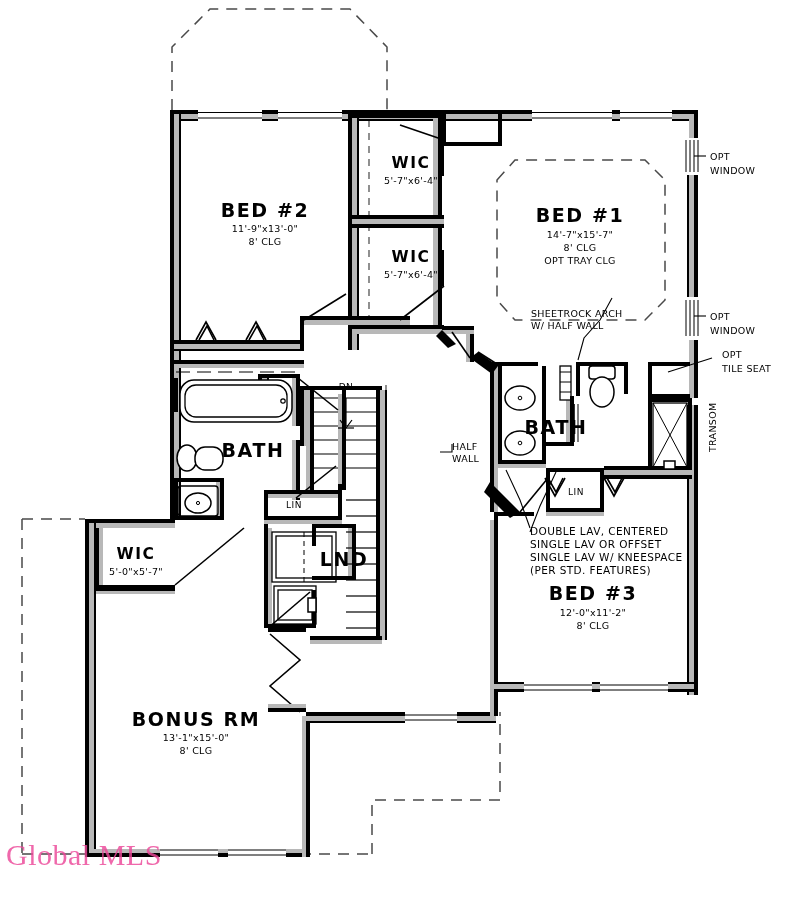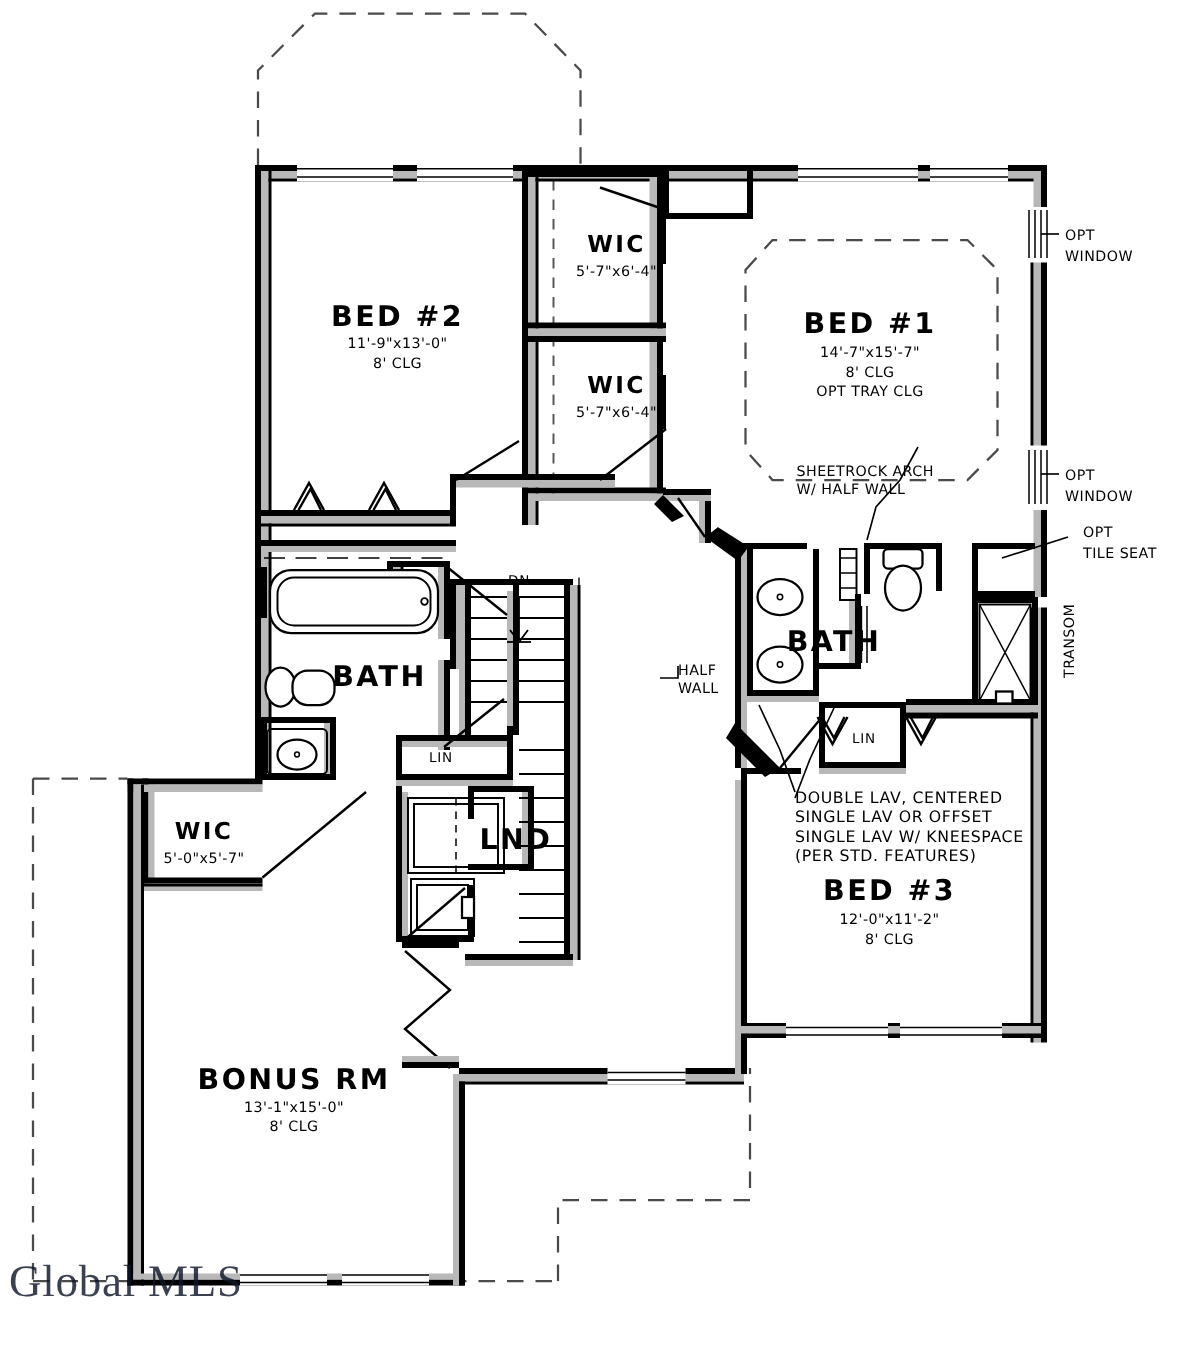--- a/index.html
+++ b/index.html
@@ -75,21 +75,21 @@
     fill: #000000;
     text-anchor: middle;
     letter-spacing: 0.5px;
   }
   .wm {
     position: absolute;
     left: 6px;
     top: 838px;
     font-family: "Liberation Serif", serif;
     font-size: 30px;
-    color: #0f172a;
+    color: #ec4899;
     opacity: 0.82;
     letter-spacing: 0.5px;
     white-space: nowrap;
     pointer-events: none;
   }
 </style>
 </head>
 <body>
 
 <div id="plan-root">

